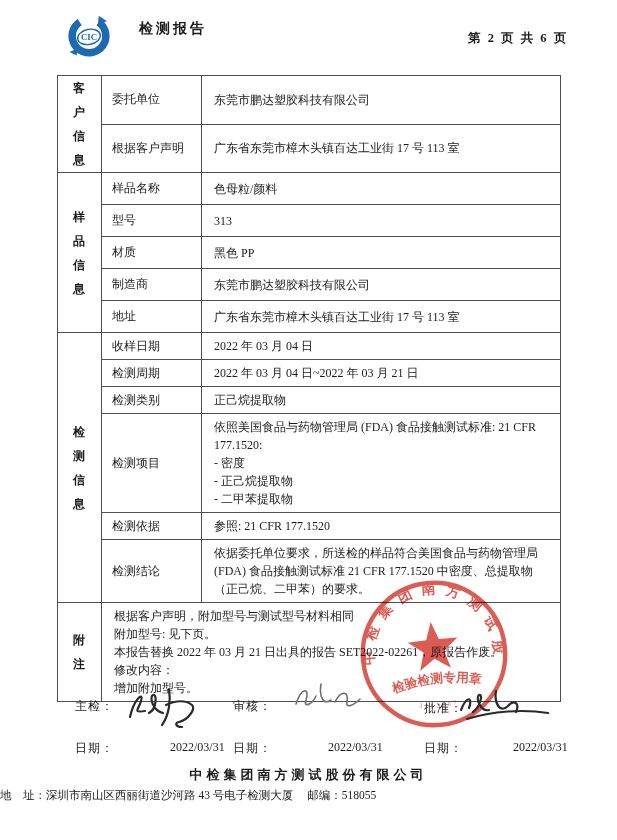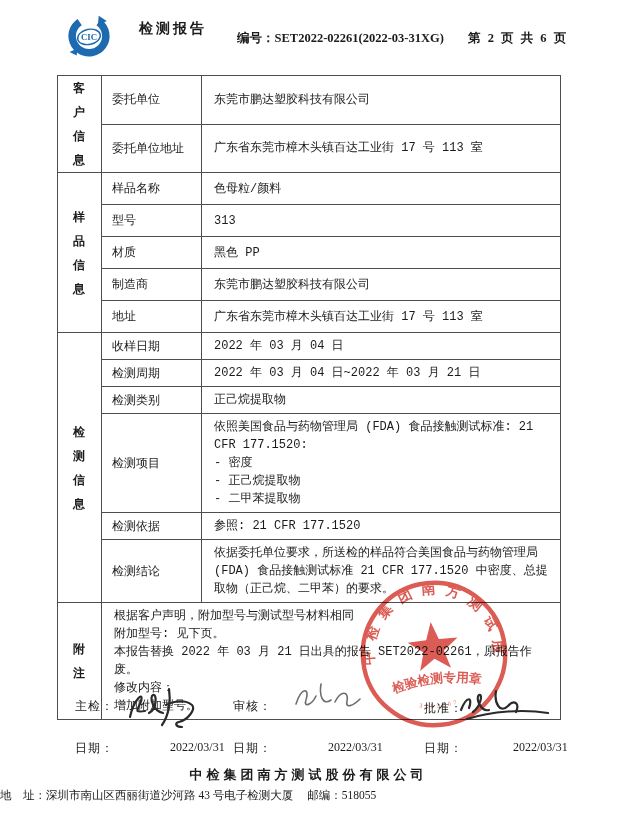--- a/index.html
+++ b/index.html
@@ -9,21 +9,21 @@
   
   .hdr-title{left:139px;top:20px;font-size:14px;font-weight:bold;letter-spacing:3px;}
   .hdr-no{left:237px;top:30px;font-size:12.5px;font-weight:bold;}
   .hdr-page{left:468px;top:30px;font-size:12.5px;font-weight:bold;letter-spacing:2px;}
   
   table.report{position:absolute;left:57px;top:75px;width:503px;border-collapse:collapse;table-layout:fixed;}
   table.report td{border:1px solid #4e4e4e;vertical-align:middle;}
   .c1{width:44px;} .c2{width:100px;} .c3{width:359px;}
   .gcell{text-align:center;font-size:12px;line-height:24px;padding:0 9px;letter-spacing:1px;font-weight:bold;}
   .lcell{padding:2px 12px 2px 10px;font-size:12px;}
-  .vcell{padding:4px 8px 4px 12px;font-size:12px;line-height:18px;font-family:Liberation Mono, monospace;}
+  .vcell{padding:4px 8px 4px 12px;font-size:12px;line-height:18px;}
   tr.h32{height:32px;} tr.h25{height:25px;}
   
   .siglabel{font-size:12px;letter-spacing:1px;}
   .dateval{font-size:12px;margin-left:32px;}
   
   .stamp{left:356px;top:576px;width:156px;height:156px;opacity:.88;mix-blend-mode:multiply;
          transform:rotate(-6deg);pointer-events:none;z-index:5;}
   
   .foot-co{left:0;top:766px;width:617px;text-align:center;font-size:13px;font-weight:bold;letter-spacing:4px;}
   .foot-line{left:0;top:788px;width:617px;text-align:left;font-size:11.5px;}
@@ -40,40 +40,37 @@
     <g fill="none" stroke="#1d6ab0">
       <circle cx="30" cy="26" r="19" stroke-width="8.5" stroke-dasharray="96 24" transform="rotate(-55 30 26)"></circle>
     </g>
     <polygon points="41,3 50,9 40,14" fill="#1d6ab0"></polygon>
     <polygon points="16,48 8,44 17,40" fill="#1d6ab0"></polygon>
     <ellipse cx="30" cy="27" rx="13" ry="8.5" fill="#ffffff" stroke="#1d6ab0" stroke-width="1.6" transform="rotate(-12 30 27)"></ellipse>
     <text x="30" y="31" text-anchor="middle" font-size="10" font-weight="bold" fill="#1d6ab0" font-family="Liberation Serif, serif">CIC</text>
   </svg>
 
   <div class="abs hdr-title">检测报告</div>
-  <div class="abs hdr-no">
-    <span>编号：</span><span>SET2022-02261(2022-03-31XG)</span>
-  </div>
   <div class="abs hdr-page">第 2 页 共 6 页</div>
 
   <table class="report">
     <colgroup>
         <col class="c1">
         <col class="c2">
         <col class="c3">
       </colgroup>
 
     <tbody>
         <tr class="h32">
       <td rowspan="2" class="gcell">客户信息</td>
       <td class="lcell">委托单位</td>
       <td class="vcell">东莞市鹏达塑胶科技有限公司</td>
     </tr>
     <tr class="h32">
-      <td class="lcell">委托单位地址</td>
+      <td class="lcell">根据客户声明</td>
       <td class="vcell">广东省东莞市樟木头镇百达工业街 17 号 113 室</td>
     </tr>
 
     <tr class="h32">
       <td rowspan="5" class="gcell">样品信息</td>
       <td class="lcell">样品名称</td>
       <td class="vcell">色母粒/颜料</td>
     </tr>
     <tr class="h32">
       <td class="lcell">型号</td>

